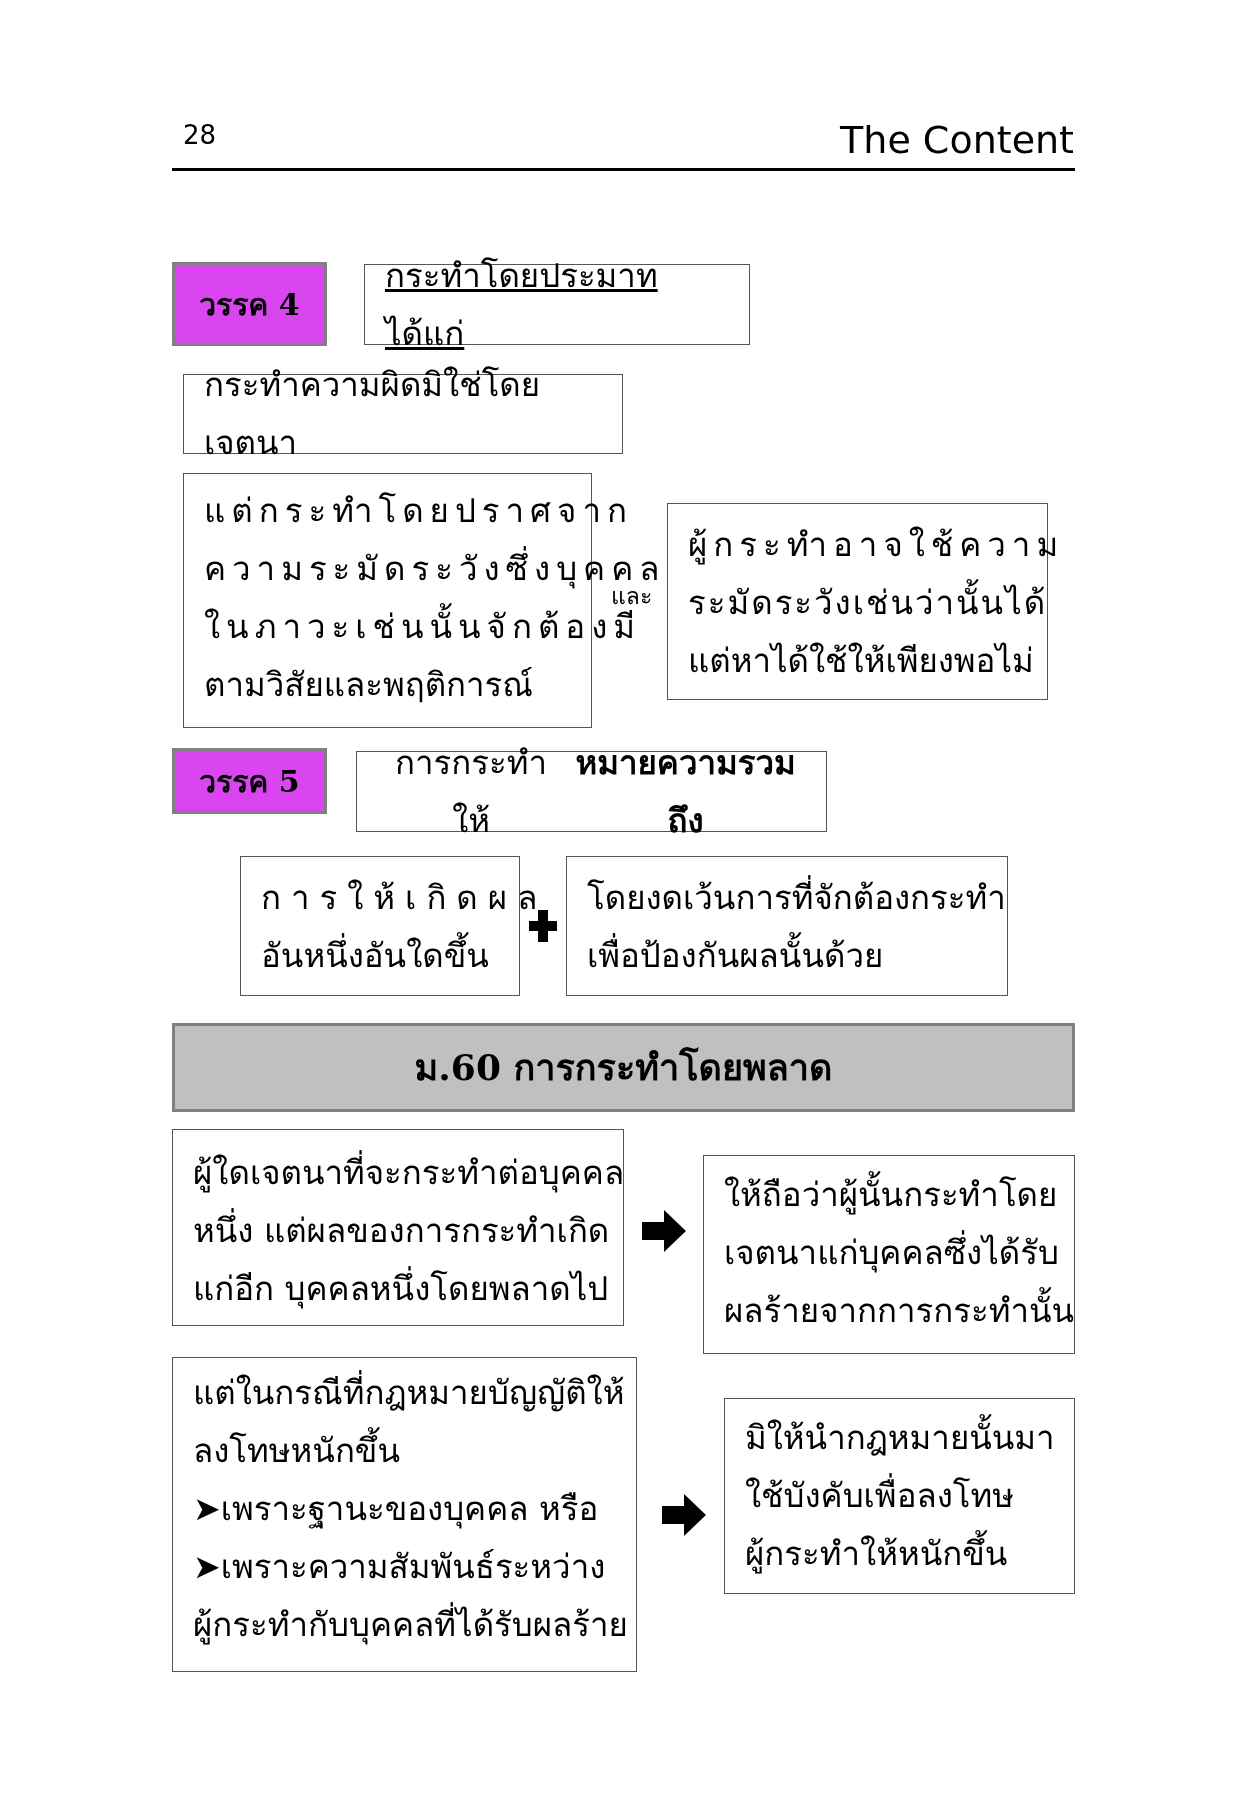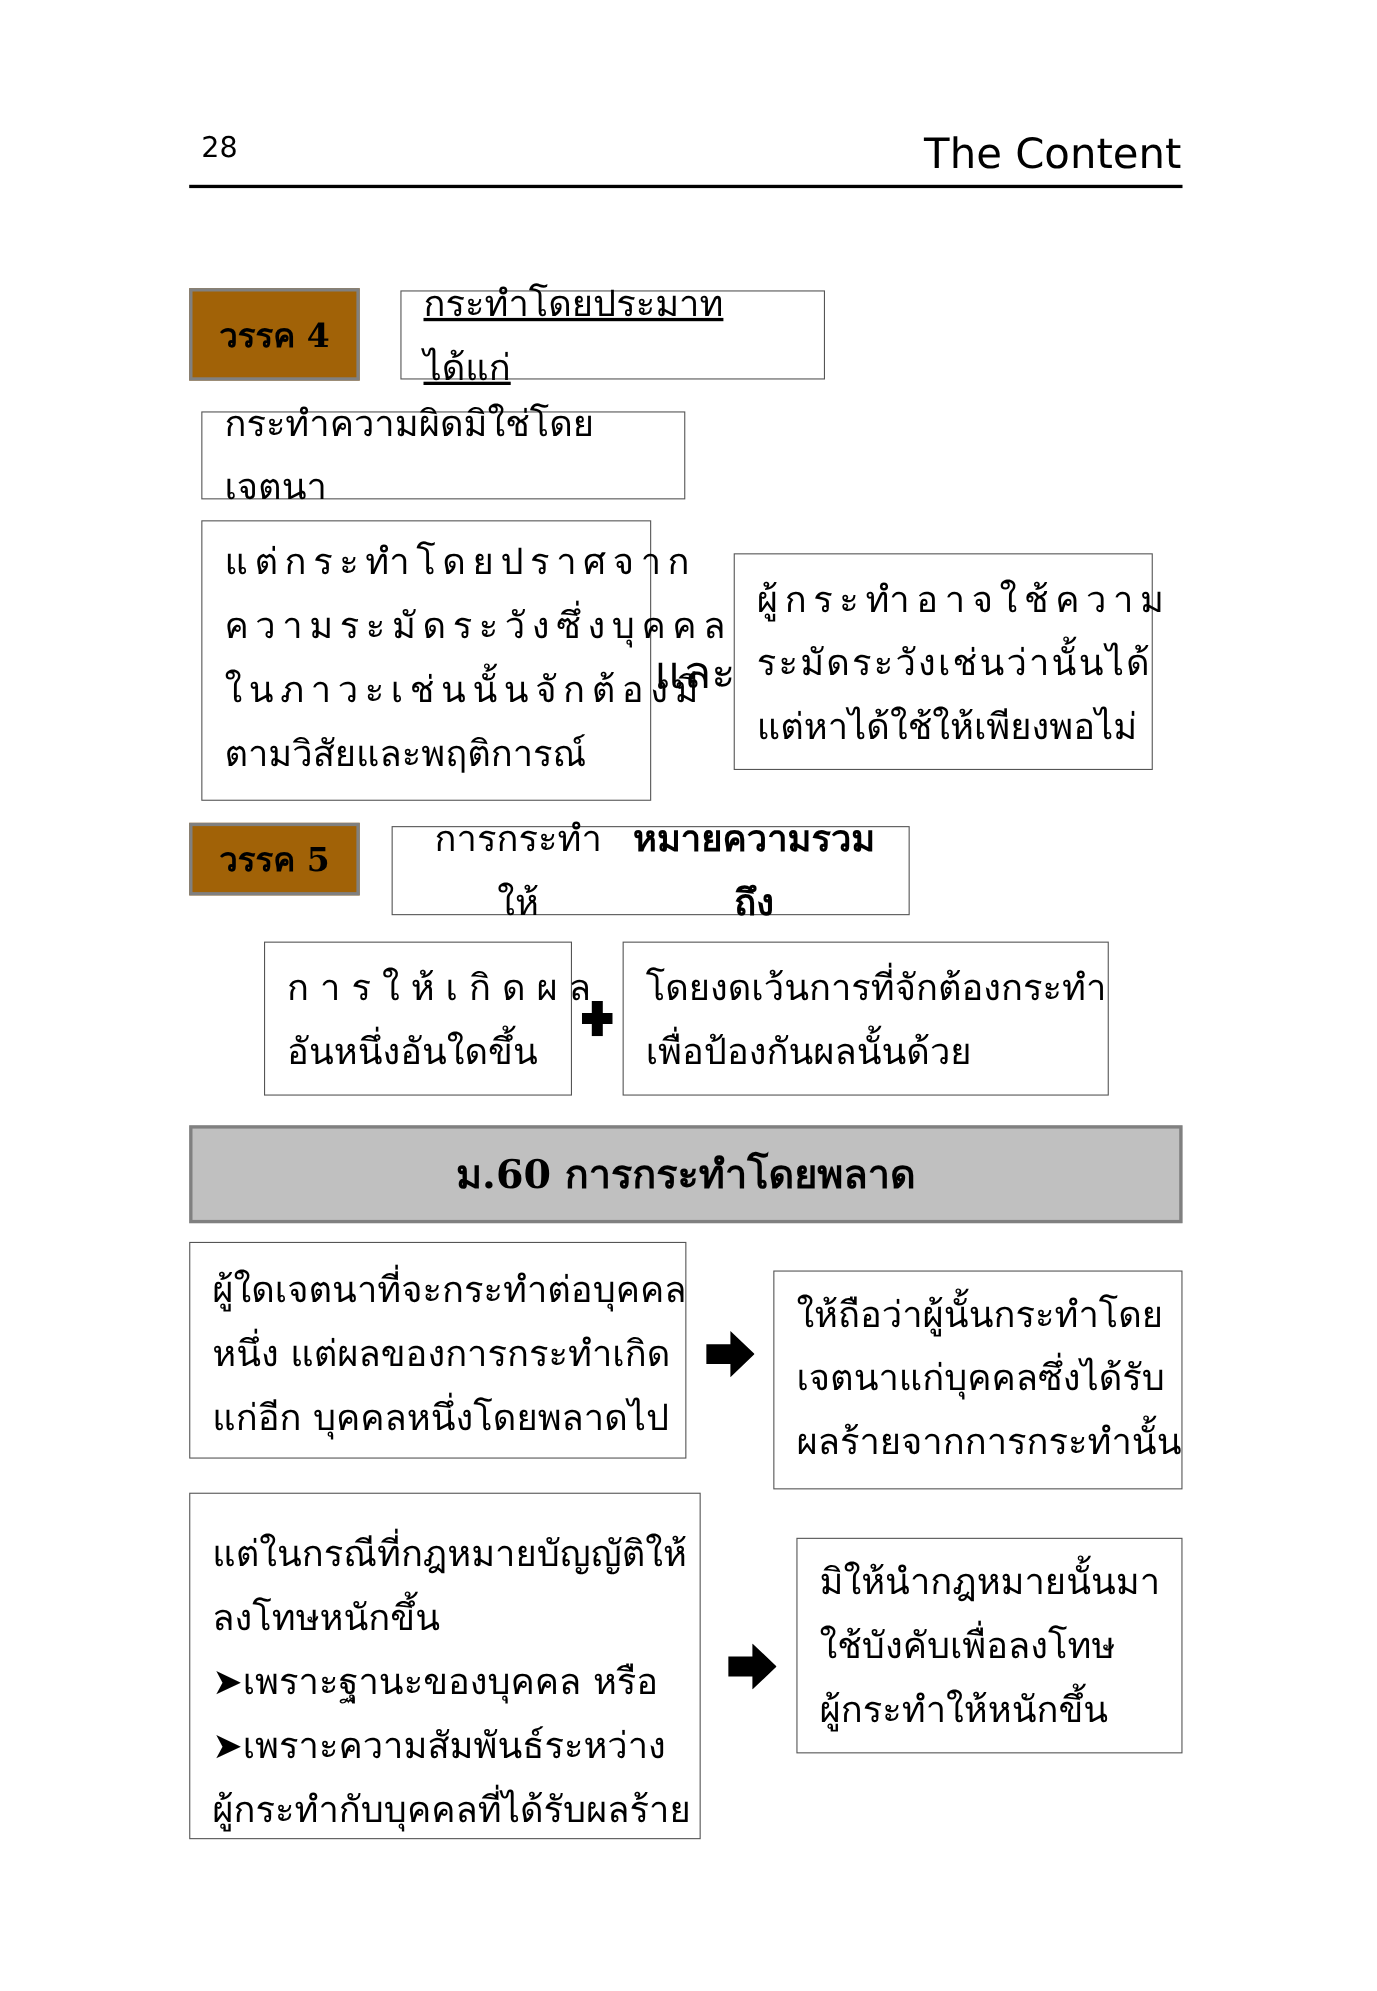--- a/index.html
+++ b/index.html
@@ -3,28 +3,28 @@
 <meta charset="utf-8">
 <style>
   html, body { margin: 0; padding: 0; background: #ffffff; }
   body { width: 1252px; height: 1810px; position: relative; overflow: hidden;
          font-family: "DejaVu Serif", "Liberation Serif", serif; color: #000; }
   .abs { position: absolute; box-sizing: border-box; }
   .page-num { left: 183px; top: 120px; font-family: "DejaVu Sans", sans-serif; font-size: 26px; }
   .running-head { right: 178px; top: 118px; font-family: "DejaVu Sans", sans-serif; font-size: 38px; }
   .rule { left: 172px; top: 168px; width: 903px; height: 3px; background: #000; }
   .box { border: 1.5px solid #555; background: #fff; }
-  .tag { background: #a16207; border: 3px solid #808080; display: flex; align-items: center; justify-content: center;
+  .tag { background: #d946ef; border: 3px solid #808080; display: flex; align-items: center; justify-content: center;
          font-weight: bold; font-size: 30px; }
   .txt { font-size: 33px; line-height: 58px; padding: 0 20px; }
   .center-v { display: flex; align-items: center; }
   .banner { background: #c0c0c0; border: 3px solid #808080; display: flex; align-items: center; justify-content: center;
             font-weight: bold; font-size: 36px; }
   .spaced { letter-spacing: 6px; }
-  .and-label { font-size: 41px; }
+  .and-label { font-size: 23px; margin-left: 16px; }
   .arrow svg, .plus svg { display: block; }
   .line { white-space: nowrap; display: block; }
   b { font-weight: bold; }
 </style>
 </head>
 <body>
 
 <div class="abs page-num">28</div>
 <div class="abs running-head">The Content</div>
 <div class="abs rule"></div>
@@ -77,21 +77,21 @@
   <svg width="44" height="42" viewBox="0 0 44 42">
       <path d="M0 12h22V0l22 21-22 21V30H0z" fill="#000"></path>
     </svg>
 </div>
 <div class="abs box txt" style="left:703px;top:1155px;width:372px;height:199px;padding-top:10px;">
   <span class="line">ให้ถือว่าผู้นั้นกระทำโดย</span>
   <span class="line">เจตนาแก่บุคคลซึ่งได้รับ</span>
   <span class="line">ผลร้ายจากการกระทำนั้น</span>
 </div>
 
-<div class="abs box txt" style="left:172px;top:1357px;width:465px;height:315px;padding-top:26px;">
+<div class="abs box txt" style="left:172px;top:1357px;width:465px;height:315px;padding-top:6px;">
   <span class="line">แต่ในกรณีที่กฎหมายบัญญัติให้</span>
   <span class="line">ลงโทษหนักขึ้น</span>
   <span class="line">➤เพราะฐานะของบุคคล  หรือ</span>
   <span class="line">➤เพราะความสัมพันธ์ระหว่าง</span>
   <span class="line">ผู้กระทำกับบุคคลที่ได้รับผลร้าย</span>
 </div>
 <div class="abs arrow" style="left:662px;top:1494px;">
   <svg width="44" height="42" viewBox="0 0 44 42">
       <path d="M0 12h22V0l22 21-22 21V30H0z" fill="#000"></path>
     </svg>

